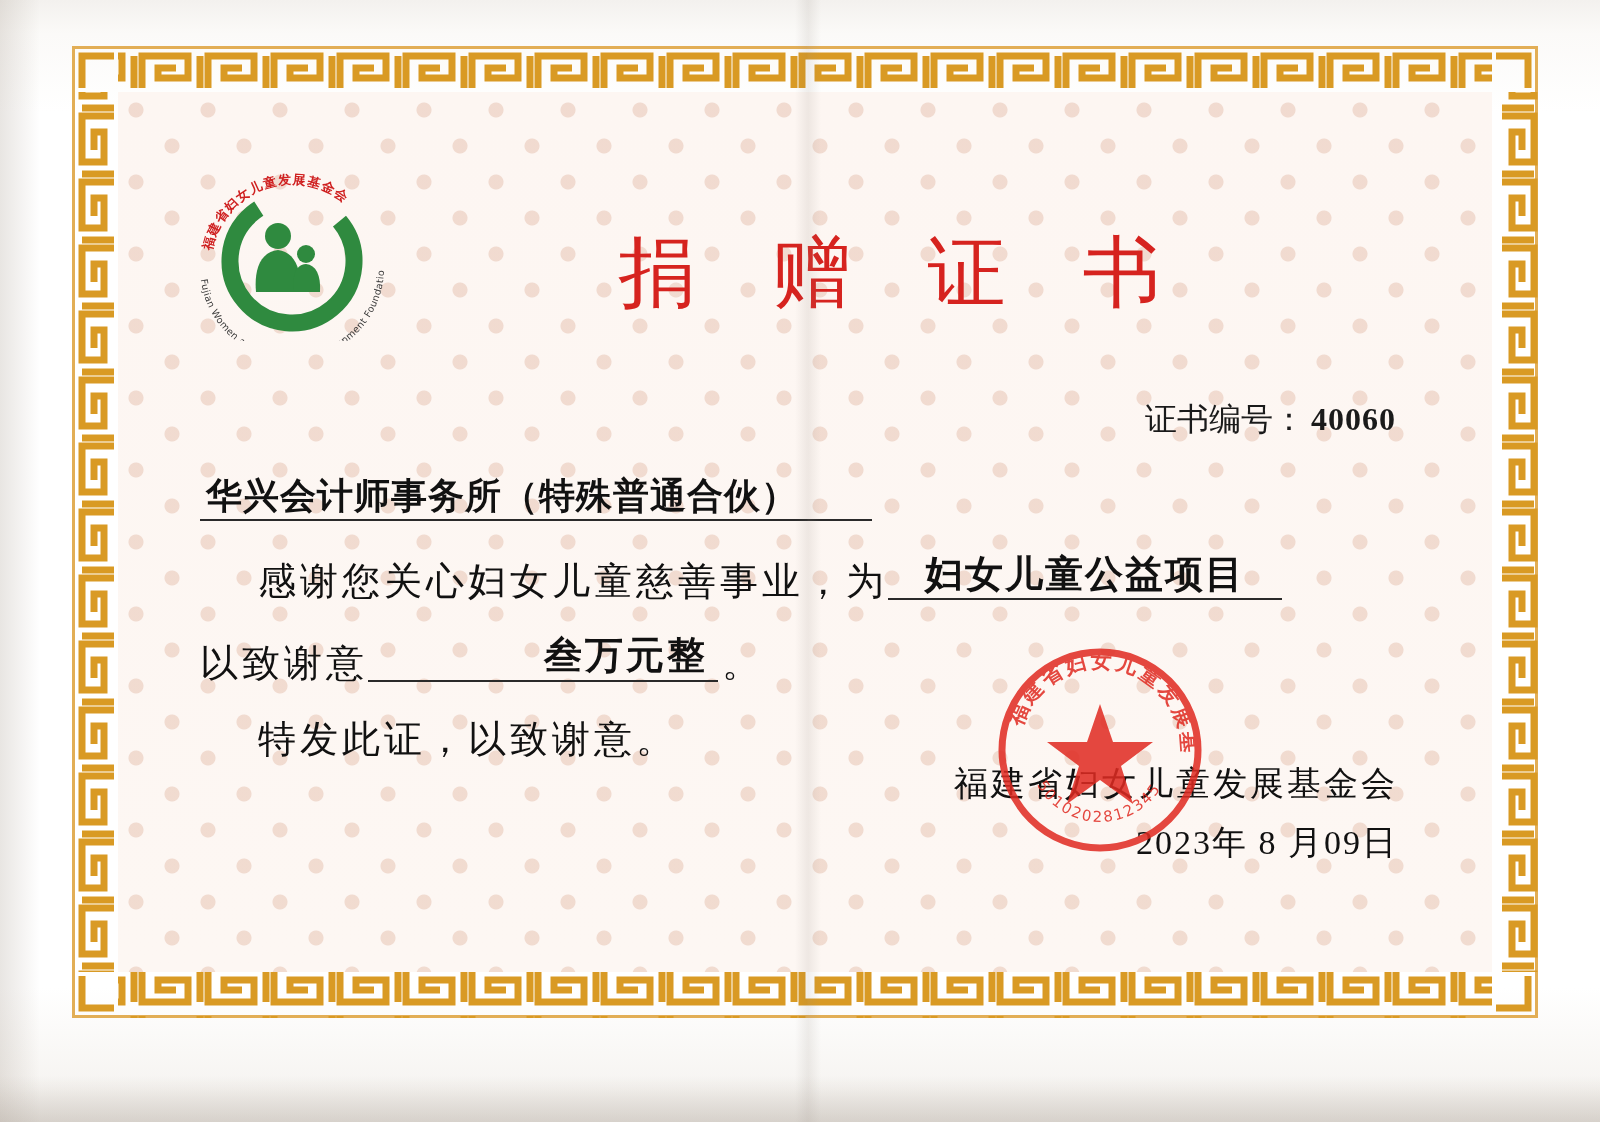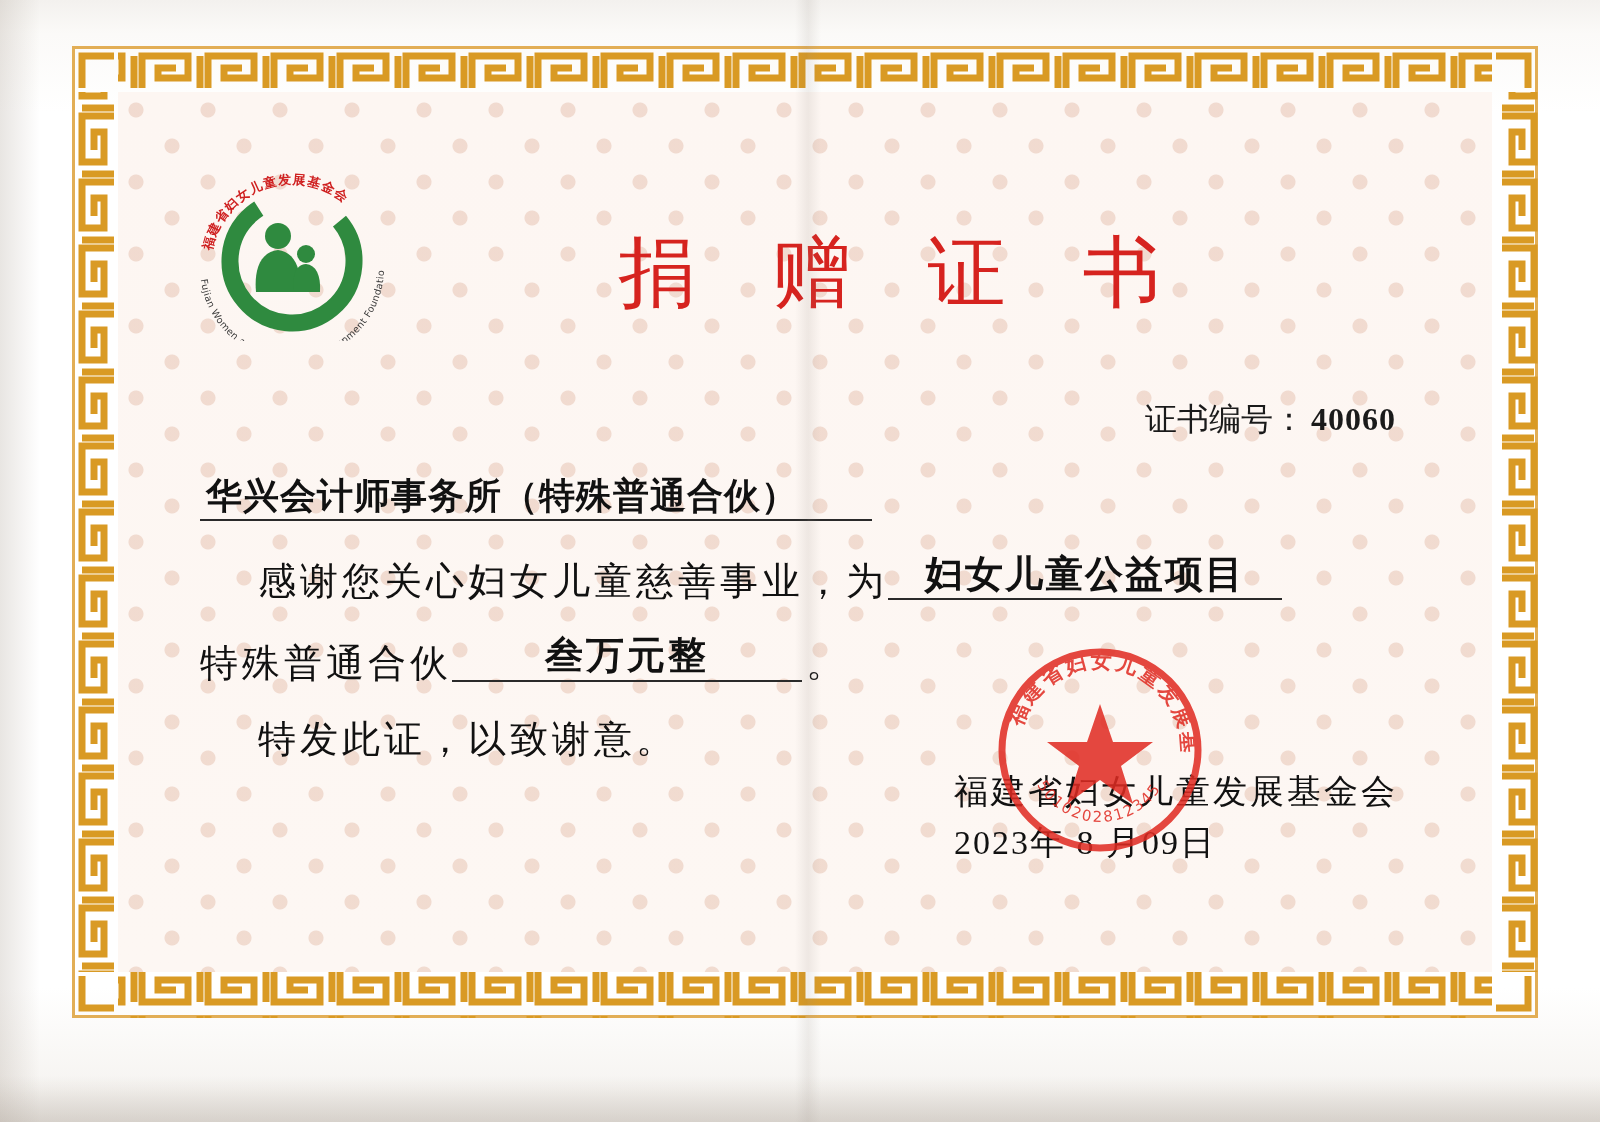--- a/index.html
+++ b/index.html
@@ -164,43 +164,44 @@
   .amount-line { margin-top: 36px; font-size: 38px; }
   .amount-label { letter-spacing: 4px; white-space: nowrap; }
   .amount {
     font-family: "DejaVu Serif", "Liberation Serif", serif;
     font-weight: 700;
     font-size: 38px;
     letter-spacing: 3px;
     padding: 0 10px 6px 10px;
     border-bottom: 2px solid #2a2a2a;
     min-width: 330px;
-    text-align: center;
+    text-align: right;
     white-space: nowrap;
   }
   .period { letter-spacing: 0; padding-left: 4px; }
 
   .closing-line { margin-top: 38px; font-size: 38px; }
   .closing-text { letter-spacing: 4px; padding-left: 58px; white-space: nowrap; }
 
   
   .signature {
     position: absolute;
     right: 140px;
     bottom: 150px;
     text-align: right;
     color: #111;
     font-size: 34px;
     line-height: 1.5;
   }
   .org { letter-spacing: 3px; white-space: nowrap; }
   .date-row {
+    margin-top: 8px;
     letter-spacing: 2px;
     white-space: nowrap;
-    text-align: left;
+    text-align: right;
   }
 
   
   .seal {
     position: absolute;
     right: 330px;
     bottom: 160px;
     width: 216px;
     height: 216px;
     opacity: 0.86;
@@ -302,21 +303,21 @@
       <div class="line donor-line">
         <span class="donor">华兴会计师事务所（特殊普通合伙）</span>
       </div>
 
       <div class="line thanks-line">
         <span class="thanks-text">感谢您关心妇女儿童慈善事业，为</span>
         <span class="project">妇女儿童公益项目</span>
       </div>
 
       <div class="line amount-line">
-        <span class="amount-label">特殊普通合伙</span>
+        <span class="amount-label">以致谢意</span>
         <span class="amount">叁万元整</span>
         <span class="period">。</span>
       </div>
 
       <div class="line closing-line">
         <span class="closing-text">特发此证，以致谢意。</span>
       </div>
     </div>
 
     <div class="signature">

